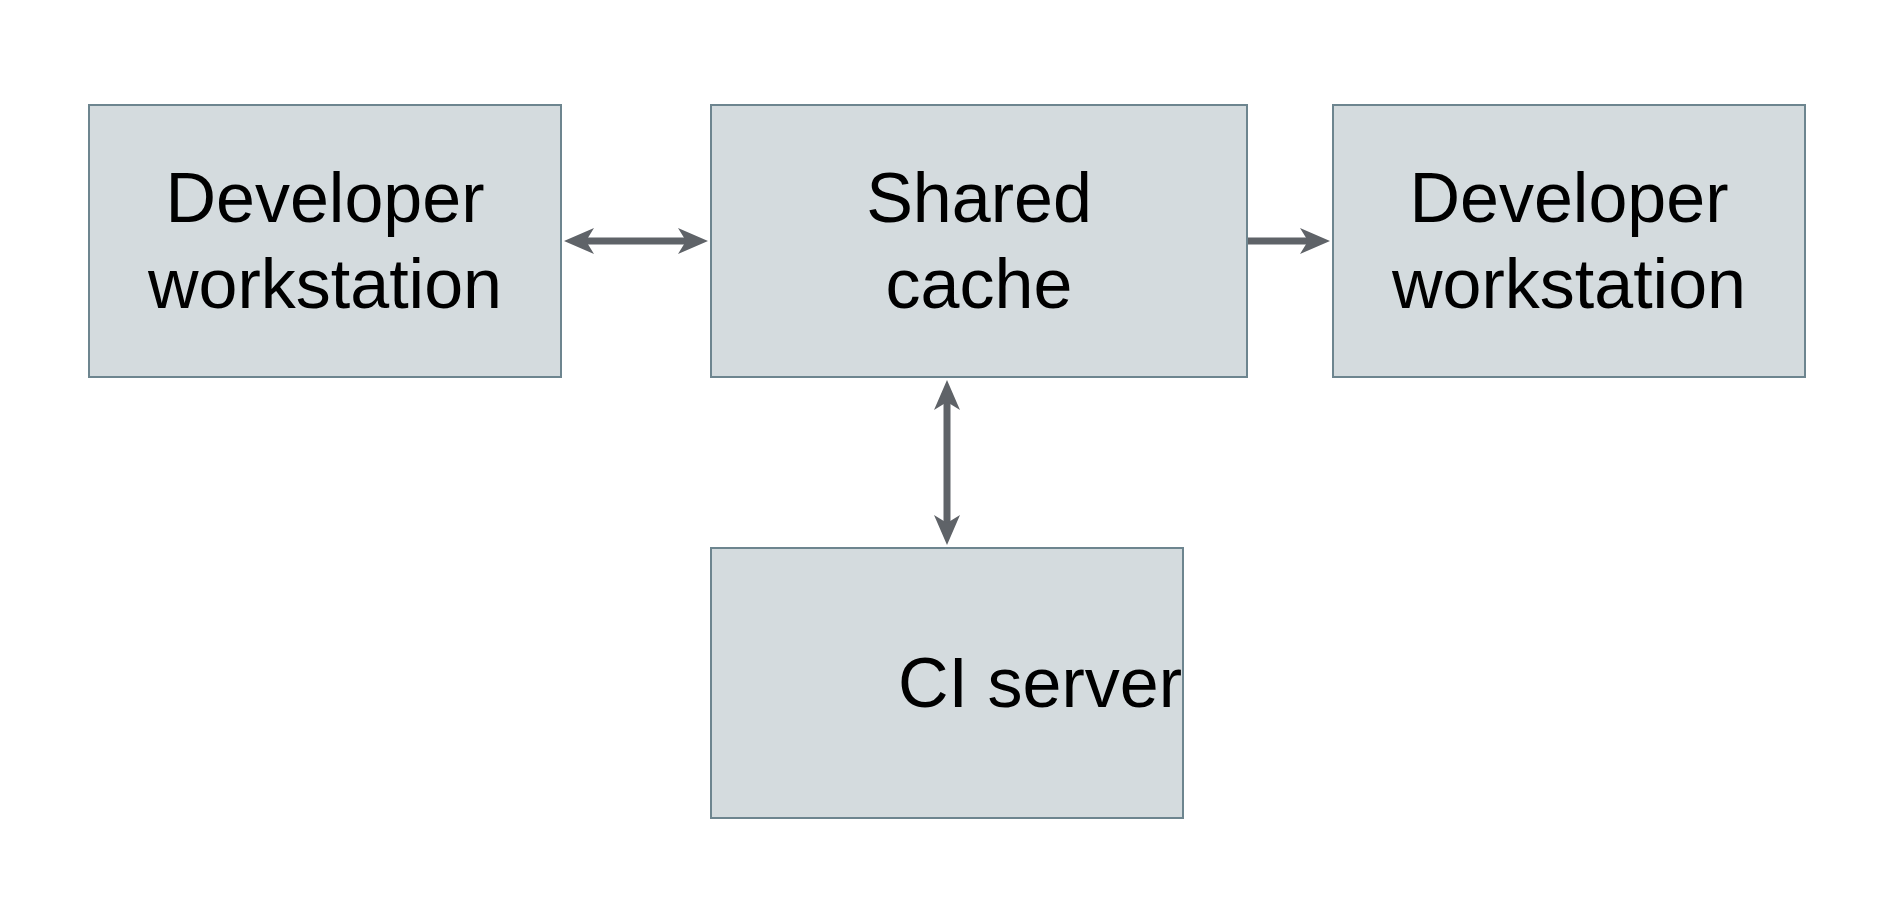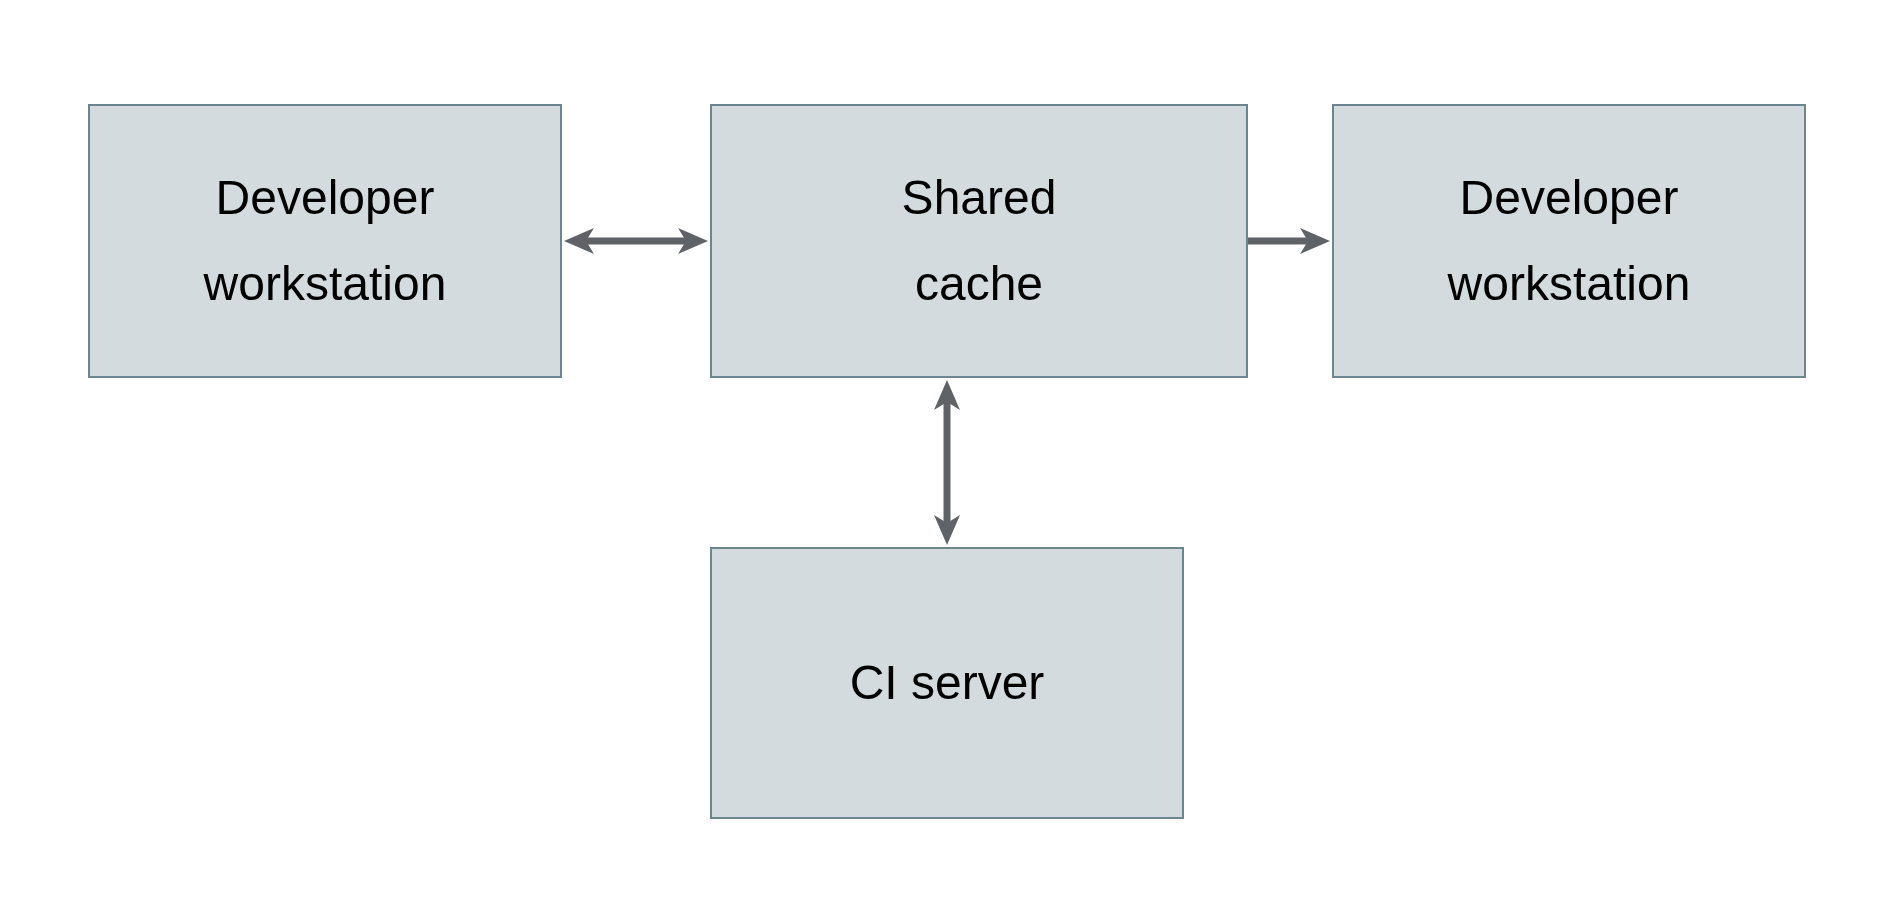--- a/index.html
+++ b/index.html
@@ -18,29 +18,29 @@
     font-family:"Liberation Sans", sans-serif;
   }
   .node{
     position:absolute;
     box-sizing:border-box;
     background:var(--node-fill);
     border:2px solid var(--node-border);
     display:flex;align-items:center;justify-content:center;
     text-align:center;
     color:var(--text);
-    font-size:48px;
+    font-size:70px;
     line-height:86px;
     letter-spacing:0px;
     white-space:pre-line;
   }
   #node-dev-left  {left:88px;  top:104px; width:474px; height:274px;}
   #node-cache     {left:710px; top:104px; width:538px; height:274px;}
   #node-dev-right {left:1332px;top:104px; width:474px; height:274px;}
-  #node-ci        {left:710px; top:547px; width:474px; height:272px;}
+  #node-ci        {left:710px; top:547px; width:474px; height:272px;justify-content:flex-end;}
   .edges{
     position:absolute;left:0;top:0;width:1900px;height:922px;
     pointer-events:none;
   }
   .edges .shaft{stroke:var(--arrow);stroke-width:7;}
   .edges .head{fill:var(--arrow);stroke:none;}
 </style>
 </head>
 <body>
 

